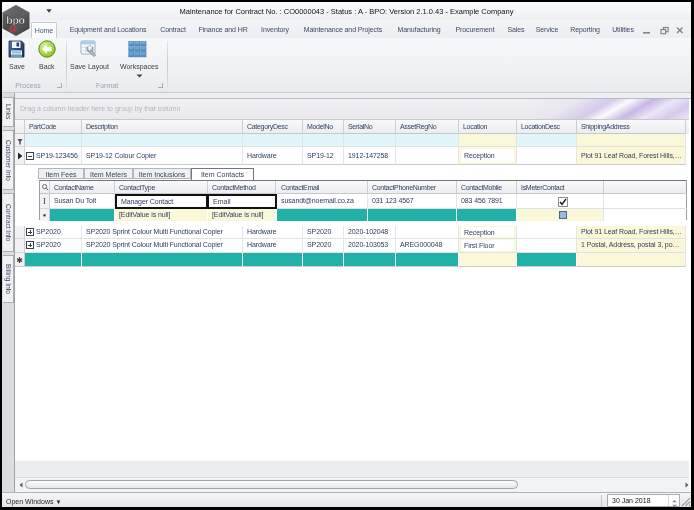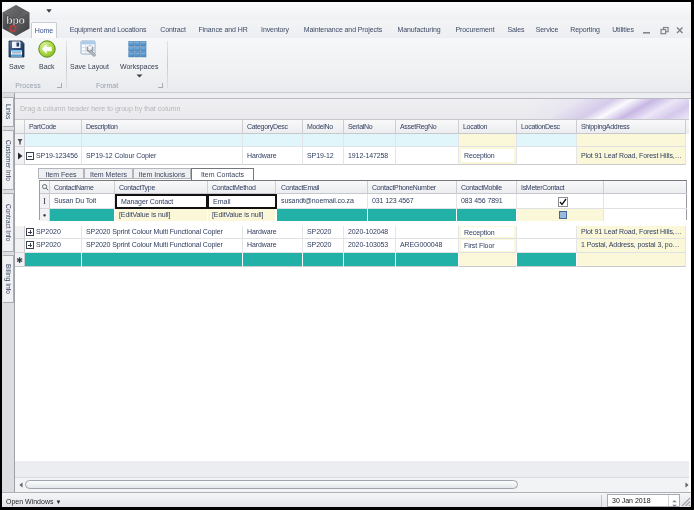--- a/index.html
+++ b/index.html
@@ -41,20 +41,21 @@
   .dcell{position:absolute;top:0;height:100%;border-right:1px solid #e4e5e9;border-bottom:1px solid #e0e1e5;padding:2px 0 0 4px;font-size:7px;letter-spacing:-0.1px;color:#2e3c5e;overflow:hidden;white-space:nowrap;}
   .ind{position:absolute;top:0;height:100%;left:0;width:10px;background:#f2f2f4;border-right:1px solid #cdced3;border-bottom:1px solid #d6d7db;}
 </style>
 
 </head>
 <body>
 <div id="win">
 <div id="inner">
 
   <div id="titlebar" class="abs"></div>
+  <div id="titletext" class="abs">Maintenance for Contract No. : CO0000043 - Status : A - BPO: Version 2.1.0.43 - Example Company</div>
 
   <div id="tabrow" class="abs">
     <div class="rtab active" style="left:29px;width:26px;">Home</div>
     <div class="rtab" style="left:60px;width:92px;">Equipment and Locations</div>
     <div class="rtab" style="left:152px;width:38px;">Contract</div>
     <div class="rtab" style="left:190px;width:62px;">Finance and HR</div>
     <div class="rtab" style="left:252px;width:42px;">Inventory</div>
     <div class="rtab" style="left:294px;width:94px;">Maintenance and Projects</div>
     <div class="rtab" style="left:388px;width:58px;">Manufacturing</div>
     <div class="rtab" style="left:446px;width:54px;">Procurement</div>

